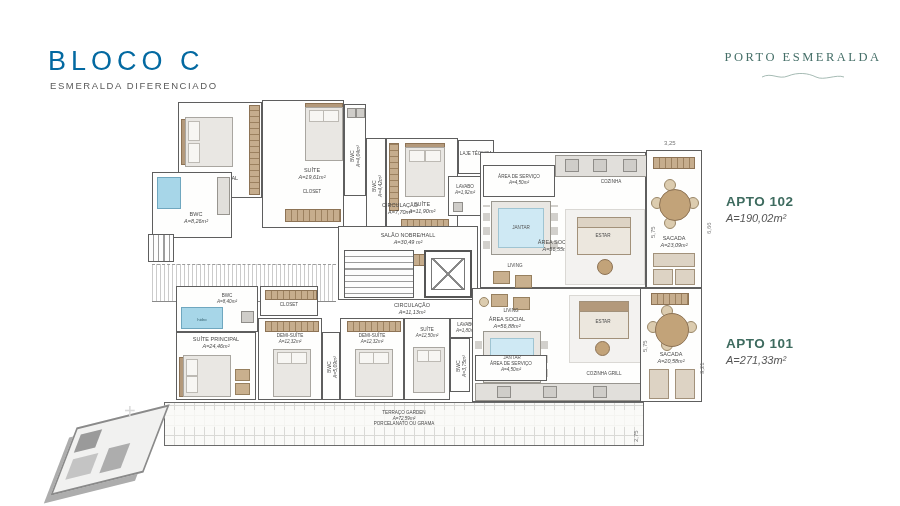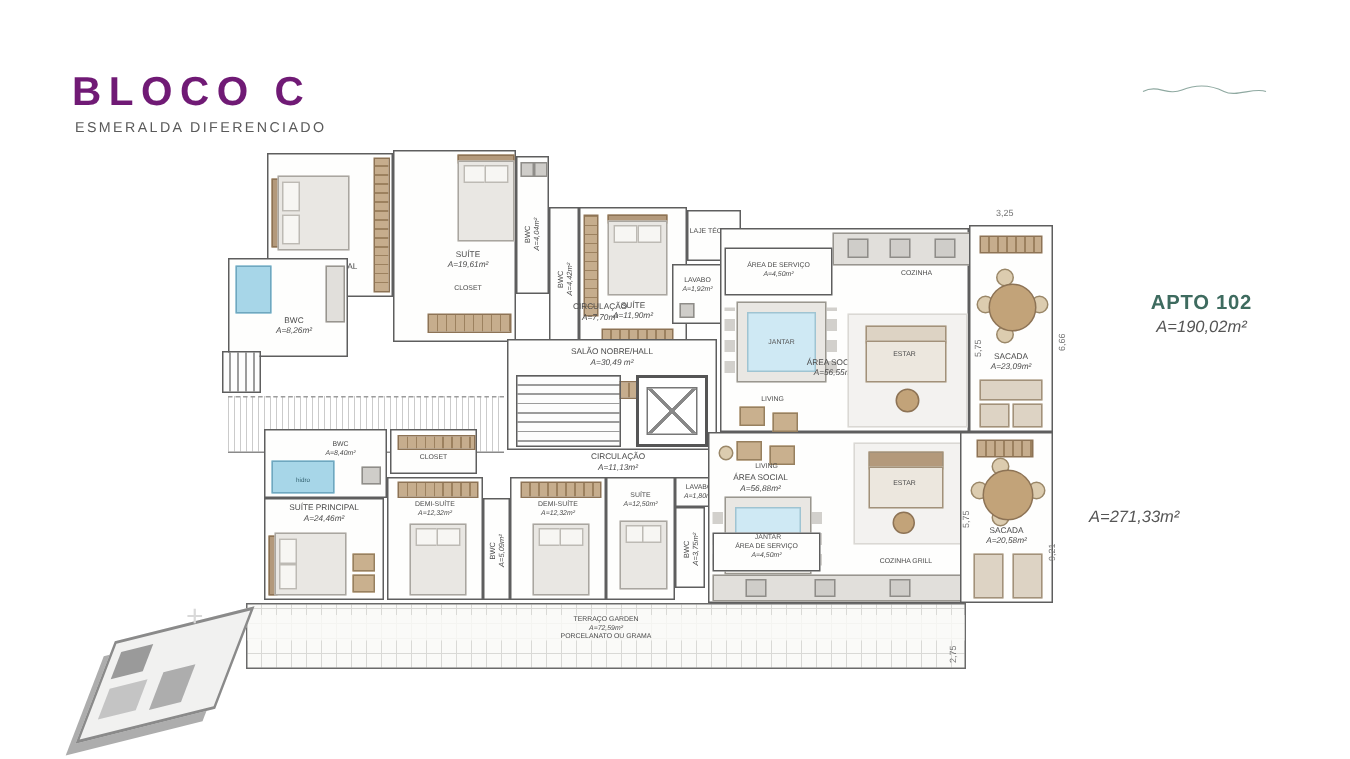--- a/index.html
+++ b/index.html
@@ -1,19 +1,19 @@
 <!DOCTYPE html>
 <html><head>
 <meta charset="utf-8">
 <style>
   html,body{margin:0;padding:0;background:#fff;}
   .canvas{position:relative;width:900px;height:506px;background:#fff;overflow:hidden;
           font-family:"Liberation Sans",sans-serif;color:#4a4a4a;}
   
-  .bloco{position:absolute;left:48px;top:46px;font-size:27px;letter-spacing:5px;color:#701a75;font-weight:bold;}
+  .bloco{position:absolute;left:48px;top:46px;font-size:27px;letter-spacing:5px;color:#0369a1;font-weight:normal;}
   .pav{position:absolute;left:50px;top:80px;font-size:9.5px;letter-spacing:1.6px;color:#5a5a5a;}
   .brand{position:absolute;left:718px;top:50px;width:170px;text-align:center;}
   .brandname{font-size:12.5px;letter-spacing:2.5px;color:#456F68;font-family:"Liberation Serif",serif;}
   .brandscript{margin-top:2px;}
   
   .apto{position:absolute;width:150px;}
   .aptoname{font-size:13.5px;font-weight:bold;color:#3E6B5F;letter-spacing:.5px;}
   .aptoarea{font-size:11px;font-style:italic;color:#555;margin-top:3px;}
   
   .rm{position:absolute;border:1.4px solid #5E5E5E;background:#FEFEFD;box-sizing:border-box;}
@@ -72,32 +72,34 @@
 </style>
 </head>
 <body>
 
 <div class="canvas">
 
   <div class="bloco">BLOCO C</div>
   <div class="pav">ESMERALDA DIFERENCIADO</div>
 
   <div class="brand">
+    <div class="brandname">PORTO ESMERALDA</div>
     <div class="brandscript">
       <svg width="90" height="10" viewBox="0 0 90 10">
           <path d="M4 6 C14 1,20 9,30 5 S50 2,58 6 S78 3,86 6" fill="none" stroke="#8FA9A1" stroke-width="0.8"></path>
         </svg>
     </div>
   </div>
 
-  <div class="apto" style="left:726px;top:194px;text-align:center;">
+  <div class="apto" style="left:726px;top:194px;">
     <div class="aptoname">APTO 102</div>
     <div class="aptoarea">A=190,02m²</div>
   </div>
   <div class="apto" style="left:726px;top:336px;">
+    <div class="aptoname">APTO 101</div>
     <div class="aptoarea">A=271,33m²</div>
   </div>
 
   <div>
 
     <div class="rm" style="left:178px;top:102px;width:84px;height:96px;">
       <div class="hb" style="left:2px;top:16px;width:4px;height:44px;"></div>
       <div class="bed bedH" style="left:6px;top:14px;width:46px;height:48px;"></div>
       <div class="wd wdv" style="left:70px;top:2px;width:9px;height:88px;"></div>
       <div class="lab" style="left:0;right:10px;bottom:8px;">

